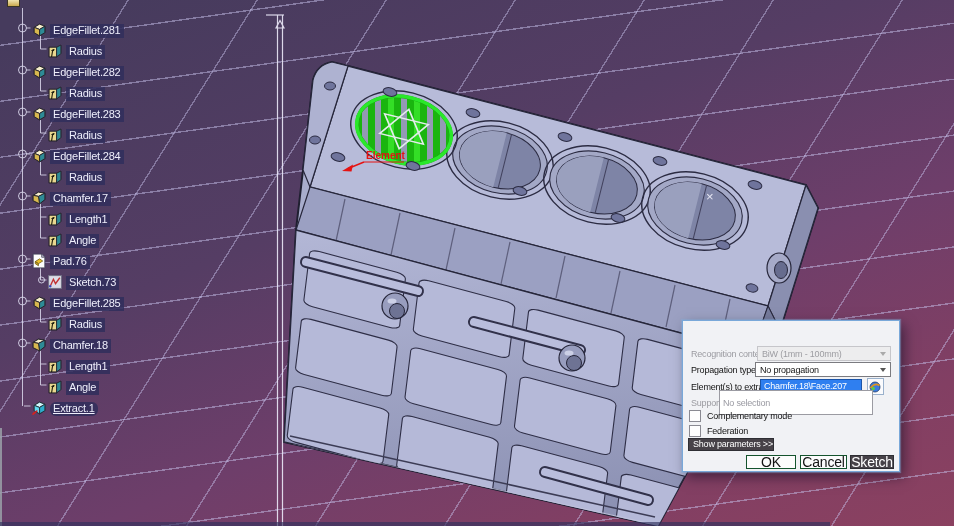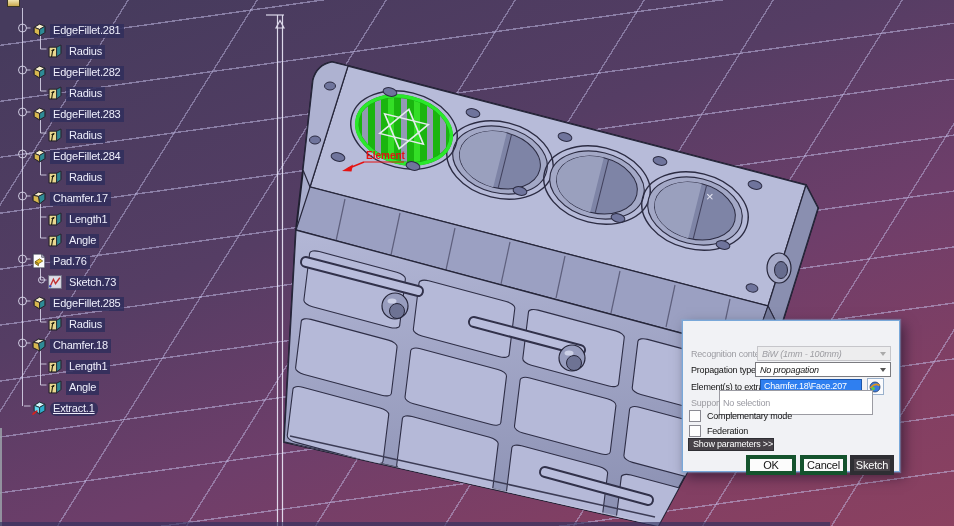--- a/index.html
+++ b/index.html
@@ -35,39 +35,39 @@
   .dlg-title{height:19px;background:#fff;display:flex;align-items:center;padding:0 7px;
     font-size:9.5px;font-weight:bold;letter-spacing:-0.1px;border-bottom:1px solid #eceff3;}
   .dlg-help{margin-left:auto;font-weight:normal;font-size:10px;color:#333;cursor:default;}
   .dlg-close{margin-left:18px;margin-right:2px;font-weight:normal;font-size:10px;color:#333;cursor:default;}
   .drow{position:absolute;left:8px;right:8px;height:15px;display:flex;align-items:center;}
   .r1{top:25px;} .r2{top:41px;} .r3{top:58px;} .r4{top:74px;}
   .lbl{flex:0 0 auto;white-space:nowrap;}
   .r1 .lbl{width:66px;} .r2 .lbl{width:64px;} .r3 .lbl{width:69px;} .r4 .lbl{width:28px;}
   .dis{color:#9b9ba1;}
   .combo{flex:1;height:15px;border:1px solid #7b7b80;background:#fff;display:flex;
-    align-items:center;justify-content:space-between;padding:0 4px;box-sizing:border-box;font-style:italic;}
+    align-items:center;justify-content:space-between;padding:0 4px;box-sizing:border-box;}
   .combo.disabled{background:#ededee;border-color:#c6c6ca;color:#9d9da2;}
   .chev{width:0;height:0;border-left:3.5px solid transparent;border-right:3.5px solid transparent;
     border-top:4px solid #555;}
   .combo.disabled .chev{border-top-color:#aaa;}
   .selfield{width:94px;height:13px;line-height:13px;background:#2f7ff0;border:1px solid #1c55a8;
     color:#fff;padding:0 3px;white-space:nowrap;overflow:hidden;}
   .iconbtn{width:17px;height:17px;margin-left:5px;background:#fbfbfd;border:1px solid #9ab1cc;
     padding:1px;box-sizing:border-box;}
   .txt{width:154px;height:25px;border:1px solid #9b9ba2;background:#fff;font-size:9px;
     padding:0 3px;box-sizing:border-box;color:#333;letter-spacing:-0.2px;}
   .txt::placeholder{color:#9a9aa2;}
   .cbrow{position:absolute;left:6px;display:flex;align-items:center;height:12px;}
   .cb1{top:89px;} .cb2{top:104px;}
   .cbbox{width:10px;height:10px;border:1px solid #8a8a92;background:#fefefe;margin-right:6px;}
   .showparams{position:absolute;left:5px;top:117px;width:86px;height:13px;background:#474248;
     color:#fff;border:1px solid #2e2e33;font-size:9px;letter-spacing:-0.2px;padding:0;line-height:11px;text-align:left;padding-left:4px;}
-  .btn{position:absolute;top:134px;height:20px;border:4px solid #14532d;background:#fcfcfc;
-    font-size:11px;letter-spacing:-0.2px;padding:0;line-height:12px;color:#141414;}
+  .btn{position:absolute;top:134px;height:14px;border:1px solid #14532d;background:#fcfcfc;
+    font-size:14px;letter-spacing:-0.2px;padding:0;line-height:12px;color:#141414;}
   .btn.ok{left:63px;width:50px;} .btn.cancel{left:117px;width:47px;}
   .btn.dark{left:167px;width:44px;background:#474248;color:#fff;border-color:#2e2e33;}
 </style>
 </head>
 <body>
 
 <div id="stage">
   <div id="bg"></div>
   <div id="stub-icon"></div>
 

